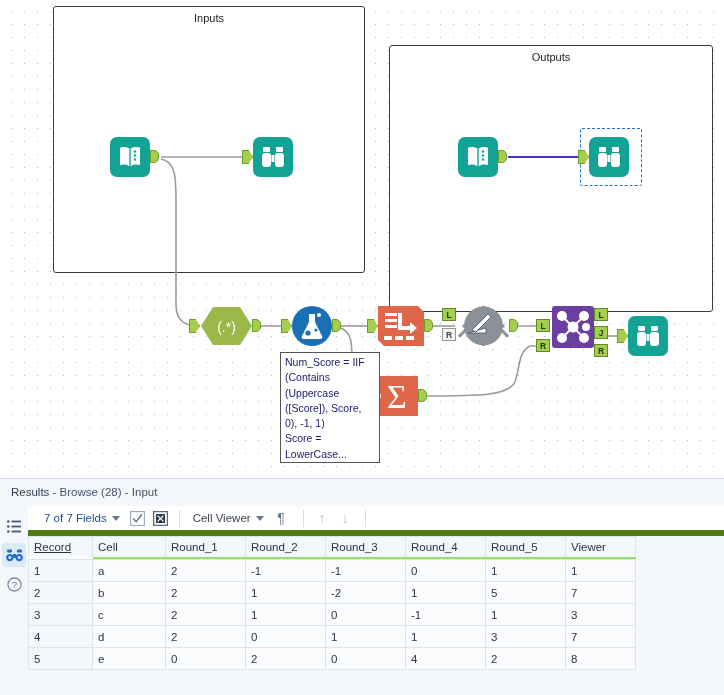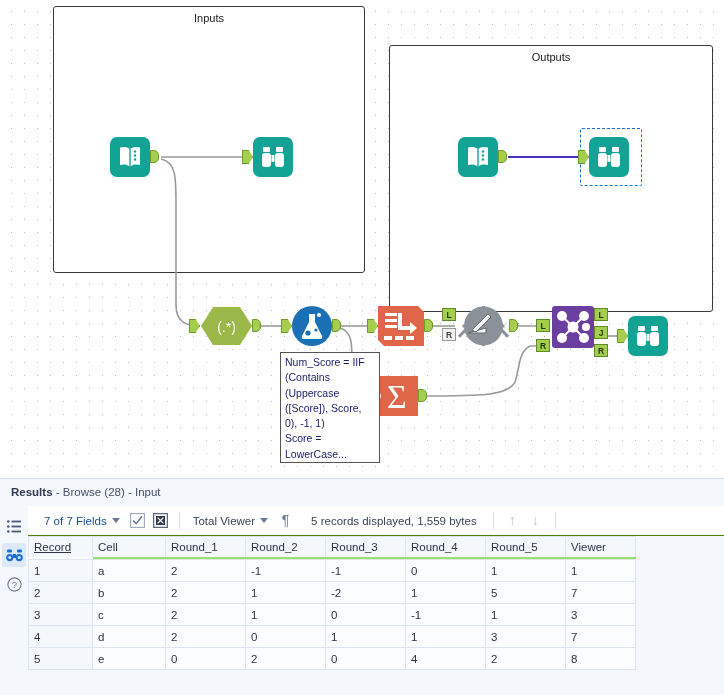--- a/index.html
+++ b/index.html
@@ -114,30 +114,30 @@
     width: 724px; height: 217px;
     background: #f4f7fb;
     border-top: 1px solid #d3dceb;
   }
   #results-header {
     height: 27px;
     padding: 7px 0 0 11px;
     font-size: 11.5px;
     color: #44506b;
   }
-  #results-header .bold { font-weight: bold; color: #2e3950; }
+  #results-header .bold { font-weight: normal; color: #2e3950; }
 
   #toolbar {
     position: absolute; left: 28px; top: 27px;
     width: 696px; height: 30px;
     background: #ffffff;
     display: flex; align-items: center;
     padding-left: 10px;
     gap: 0px;
-    border-bottom: 1px solid #4d7c0f;
+    border-bottom: 6px solid #4d7c0f;
   }
   .tb-item {
     display: flex; align-items: center;
     font-size: 11.5px;
     color: #1d4e89;
     padding: 0 6px;
     height: 22px;
     white-space: nowrap;
   }
   .tb-text { color: #3a4256; }
@@ -463,27 +463,26 @@
       <svg width="15" height="15" viewBox="0 0 15 15">
         <rect x="0.6" y="0.6" width="13.8" height="13.8" fill="none" stroke="#5a6882" stroke-width="1.3"></rect>
         <rect x="3" y="3" width="9" height="9" fill="#2e3950"></rect>
         <path d="M4.6,4.6 L10.4,10.4 M10.4,4.6 L4.6,10.4" stroke="#ffffff" stroke-width="1.3"></path>
       </svg>
     </span>
 
     <span class="tb-sep"></span>
 
     <div class="tb-item">
-      <span class="tb-text">Total Viewer</span>
+      <span class="tb-text">Cell Viewer</span>
       <span class="tb-caret"></span>
     </div>
 
     <span class="tb-icon" style="color:#6a7894; font-size:14px; line-height:15px; text-align:center;">¶</span>
 
-    <div class="tb-item tb-text" style="margin-left:8px;">5 records displayed, 1,559 bytes</div>
 
     <span class="tb-sep" style="margin-left:10px;"></span>
 
     <span class="tb-icon" style="color:#b9c2d1; font-size:14px; line-height:15px; text-align:center;">↑</span>
     <span class="tb-icon" style="color:#b9c2d1; font-size:14px; line-height:15px; text-align:center;">↓</span>
 
     <span class="tb-sep" style="margin-left:8px;"></span>
   </div>
 
   <div id="grid-wrap">

